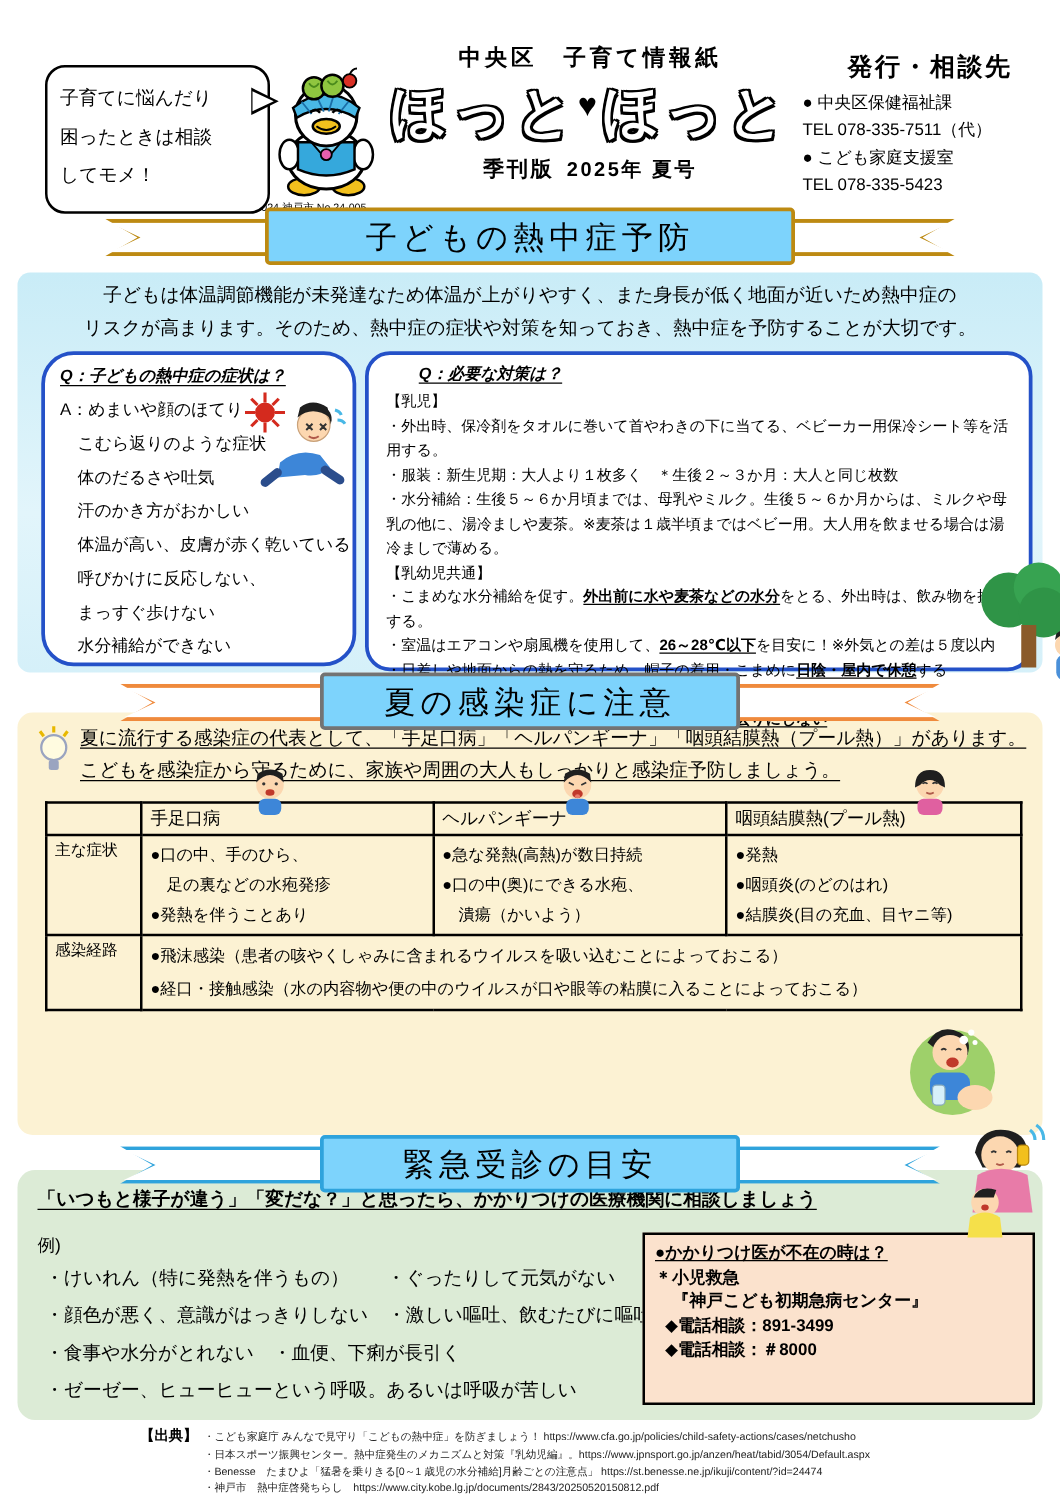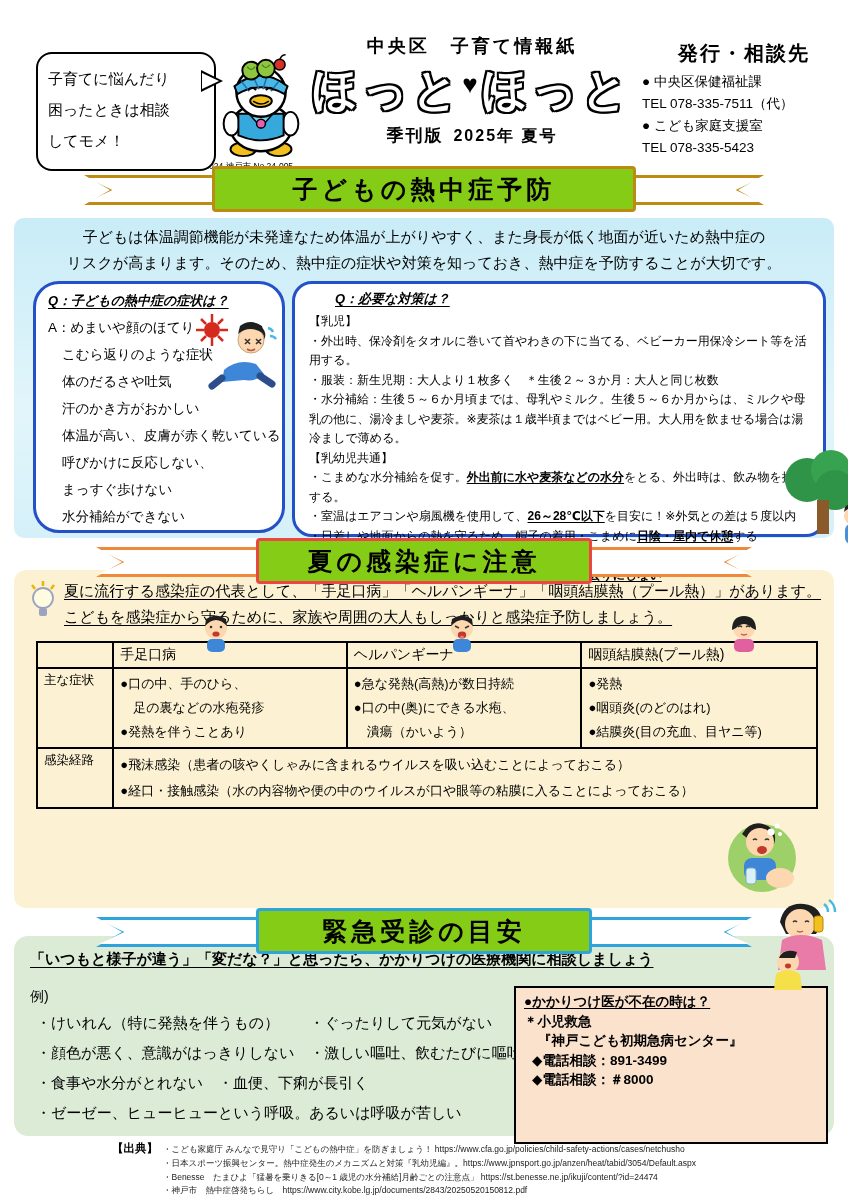--- a/index.html
+++ b/index.html
@@ -19,33 +19,33 @@
     text-shadow:-2px -2px 0 #000,2px -2px 0 #000,-2px 2px 0 #000,2px 2px 0 #000,0 -2px 0 #000,0 2px 0 #000,-2px 0 0 #000,2px 0 0 #000;}
   .big-title .heart{color:#000;text-shadow:none;font-size:26px;vertical-align:12px;}
   .edition{margin-top:4px;font-size:17px;font-weight:bold;letter-spacing:2px;}
   .edition .issue{font-size:16px;margin-left:10px;}
   .contact{position:absolute;left:642px;top:40px;width:204px;}
   .contact-heading{font-size:20px;font-weight:bold;letter-spacing:2px;margin-bottom:4px;text-align:center;}
   .contact-line{font-size:13.5px;line-height:22px;white-space:nowrap;}
 
   
   .ribbon{position:absolute;left:0;width:848px;height:52px;z-index:5;}
-  .ribbon .band{position:absolute;left:50%;transform:translateX(-50%);top:0;height:40px;background:#84cc16;
-    display:flex;align-items:center;justify-content:center;font-size:25px;font-weight:bold;letter-spacing:4px;
+  .ribbon .band{position:absolute;left:50%;transform:translateX(-50%);top:0;height:40px;background:#7dd3fc;
+    display:flex;align-items:center;justify-content:center;font-size:25px;font-weight:normal;letter-spacing:4px;
     border-radius:4px;z-index:2;}
   .ribbon .tail{position:absolute;top:9px;height:30px;z-index:1;}
   .ribbon .tail:before{content:"";position:absolute;inset:0;}
   .ribbon .tail:after{content:"";position:absolute;inset:3px;background:#fff;}
   .tail-l:before{clip-path:polygon(0 0,100% 0,100% 100%,0 100%,10% 50%);}
   .tail-l:after{clip-path:polygon(0 0,100% 0,100% 100%,0 100%,10% 50%);}
   .tail-r:before{clip-path:polygon(0 0,100% 0,90% 50%,100% 100%,0 100%);}
   .tail-r:after{clip-path:polygon(0 0,100% 0,90% 50%,100% 100%,0 100%);}
   .ribbon-gold .band{border:3px solid #bd8a12;width:418px;}
   .ribbon-gold .tail:before{background:#bd8a12;}
-  .ribbon-orange .band{border:3px solid #ef4444;width:330px;}
+  .ribbon-orange .band{border:3px solid #737373;width:330px;}
   .ribbon-orange .tail:before{background:#ef8a3c;}
   .ribbon-blue .band{border:3px solid #2fa3dc;width:330px;}
   .ribbon-blue .tail:before{background:#2fa3dc;}
 
   
   .sec1-bg{position:absolute;left:14px;top:218px;width:820px;height:320px;border-radius:10px;
            background:linear-gradient(180deg,#c9ecf7 0%,#e2f5fb 60%,#d5f0f9 100%);}
   .sec1-intro{position:absolute;left:0;top:224px;width:848px;text-align:center;font-size:15px;line-height:26px;}
   .qbox{position:absolute;background:#fff;border:3.5px solid #2451c8;border-radius:20px;z-index:2;}
   .qbox-left{left:33px;top:281px;width:252px;height:252px;padding:8px 10px 0 12px;box-sizing:border-box;border-radius:26px;}
@@ -74,21 +74,21 @@
   .prev-line.em{font-weight:bold;}
   .kid-icon{position:absolute;width:36px;height:40px;z-index:3;}
   .wash-art{position:absolute;right:50px;top:812px;width:76px;height:84px;z-index:3;}
 
   
   .sec3-bg{position:absolute;left:14px;top:936px;width:820px;height:200px;border-radius:14px;background:#dcebd6;}
   .mother-art{position:absolute;right:2px;top:896px;width:80px;height:96px;z-index:6;}
   .lead{position:absolute;left:30px;top:950px;font-size:15px;font-weight:bold;text-decoration:underline;text-underline-offset:3px;}
   .ex-label{position:absolute;left:30px;top:988px;font-size:14px;}
   .ex-list{position:absolute;left:36px;top:1008px;font-size:15px;line-height:30px;}
-  .contact-box{position:absolute;left:514px;top:986px;width:314px;height:158px;box-sizing:border-box;
+  .contact-box{position:absolute;left:514px;top:986px;width:314px;height:138px;box-sizing:border-box;
                background:#fbe2cd;border:2.5px solid #000;padding:4px 8px;z-index:4;}
   .cb-line{font-size:13.5px;line-height:19.5px;font-weight:bold;white-space:nowrap;}
   .cb-line.u{text-decoration:underline;text-underline-offset:2px;}
   .cb-line.in1{margin-left:8px;}
   .cb-line.in2{margin-left:14px;}
 
   
   .src-head{position:absolute;left:112px;top:1141px;font-size:11.5px;font-weight:bold;}
   .src-list{position:absolute;left:163px;top:1143px;font-size:8.5px;line-height:13.8px;color:#222;}
 </style>

